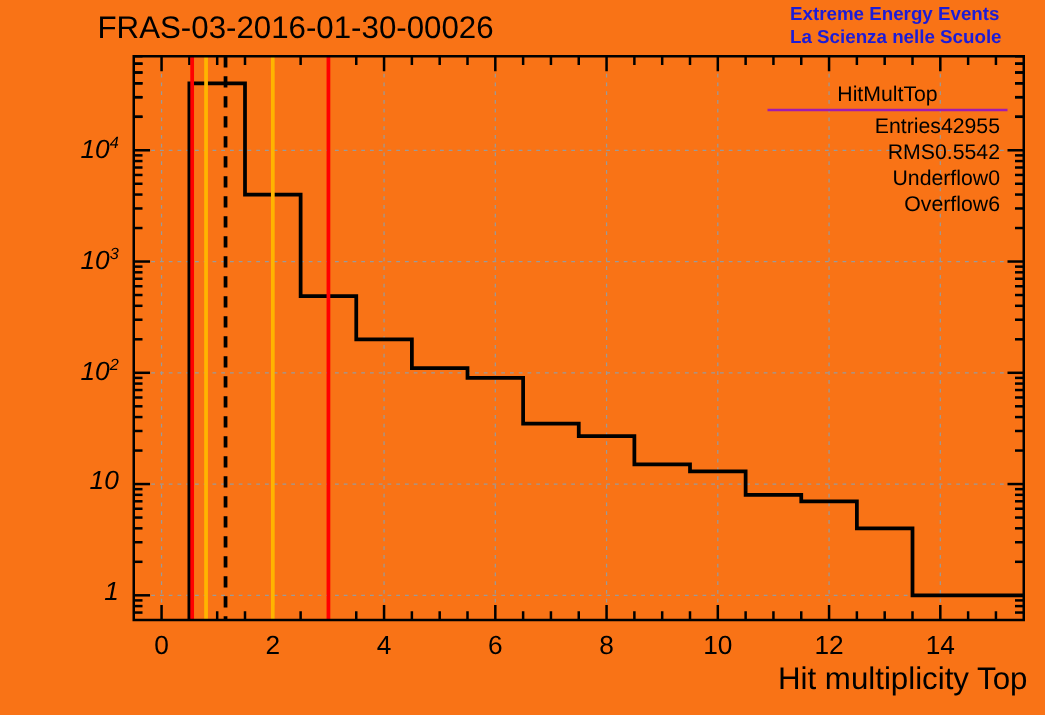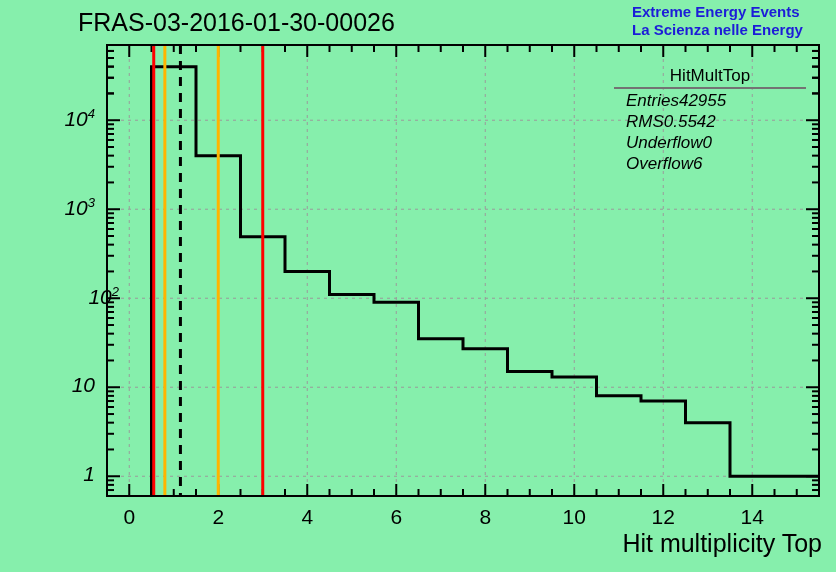--- a/index.html
+++ b/index.html
@@ -8,21 +8,21 @@
     padding: 0;
     background: #ffffff;
   }
   body {
     font-family: "Liberation Sans", sans-serif;
   }
   #canvas {
     position: relative;
     width: 836px;
     height: 572px;
-    background: #86efac;
+    background: #f97316;
     overflow: hidden;
   }
   
   #plot-title {
     position: absolute;
     left: 78px;
     top: 8px;
     font-size: 25px;
     color: #000000;
     white-space: nowrap;
@@ -116,43 +116,42 @@
     position: absolute;
     left: 612px;
     top: 66px;
     width: 196px;
     font-size: 17px;
     color: #000;
   }
   #stats-box .stats-title {
     text-align: center;
     padding-bottom: 1px;
-    border-bottom: 2px solid #737373;
+    border-bottom: 2px solid #a21caf;
     margin: 0 2px 1px 2px;
   }
   #stats-box .stats-row {
     display: flex;
-    justify-content: flex-start;
+    justify-content: flex-end;
     padding: 0 8px 0 14px;
     line-height: 21px;
-    font-style: italic;
   }
   #stats-box .stats-row .k { text-align: left; }
   #stats-box .stats-row .v { text-align: right; }
 </style>
 </head>
 <body>
 
 <div id="canvas">
 
   <div id="plot-title">FRAS-03-2016-01-30-00026</div>
 
   <div id="eee-logo">
     <div class="eee-line1">Extreme Energy Events</div>
-    <div class="eee-line2">La Scienza nelle Energy</div>
+    <div class="eee-line2">La Scienza nelle Scuole</div>
   </div>
 
   <svg id="plotsvg" width="836" height="572">
       <line x1="107" y1="476.2536339474228" x2="819" y2="476.2536339474228" stroke="#9a9a9a" stroke-width="1" stroke-dasharray="3,4"></line>
       <line x1="107" y1="387.24539708909214" x2="819" y2="387.24539708909214" stroke="#9a9a9a" stroke-width="1" stroke-dasharray="3,4"></line>
       <line x1="107" y1="298.23716023076145" x2="819" y2="298.23716023076145" stroke="#9a9a9a" stroke-width="1" stroke-dasharray="3,4"></line>
       <line x1="107" y1="209.2289233724307" x2="819" y2="209.2289233724307" stroke="#9a9a9a" stroke-width="1" stroke-dasharray="3,4"></line>
       <line x1="107" y1="120.22068651410001" x2="819" y2="120.22068651410001" stroke="#9a9a9a" stroke-width="1" stroke-dasharray="3,4"></line>
       <line x1="129.25" y1="45" x2="129.25" y2="496" stroke="#9a9a9a" stroke-width="1" stroke-dasharray="3,4"></line>
       <line x1="218.25" y1="45" x2="218.25" y2="496" stroke="#9a9a9a" stroke-width="1" stroke-dasharray="3,4"></line>
@@ -364,18 +363,18 @@
       <div class="xlabel" style="left: 99.25px; top: 505px; width: 60px;">0</div>
       <div class="xlabel" style="left: 188.25px; top: 505px; width: 60px;">2</div>
       <div class="xlabel" style="left: 277.25px; top: 505px; width: 60px;">4</div>
       <div class="xlabel" style="left: 366.25px; top: 505px; width: 60px;">6</div>
       <div class="xlabel" style="left: 455.25px; top: 505px; width: 60px;">8</div>
       <div class="xlabel" style="left: 544.25px; top: 505px; width: 60px;">10</div>
       <div class="xlabel" style="left: 633.25px; top: 505px; width: 60px;">12</div>
       <div class="xlabel" style="left: 722.25px; top: 505px; width: 60px;">14</div>
       <div class="ylabel" style="left: 0px; width: 95px; top: 462.254px;">1</div>
       <div class="ylabel" style="left: 0px; width: 95px; top: 373.245px;">10</div>
-      <div class="ylabel" style="left: 0px; width: 95px; top: 284.237px; padding-left: 24px;">10<sup>2</sup></div>
+      <div class="ylabel" style="left: 0px; width: 95px; top: 284.237px;">10<sup>2</sup></div>
       <div class="ylabel" style="left: 0px; width: 95px; top: 195.229px;">10<sup>3</sup></div>
       <div class="ylabel" style="left: 0px; width: 95px; top: 106.221px;">10<sup>4</sup></div>
     </div>
 
 </div>
 
 </body></html>

